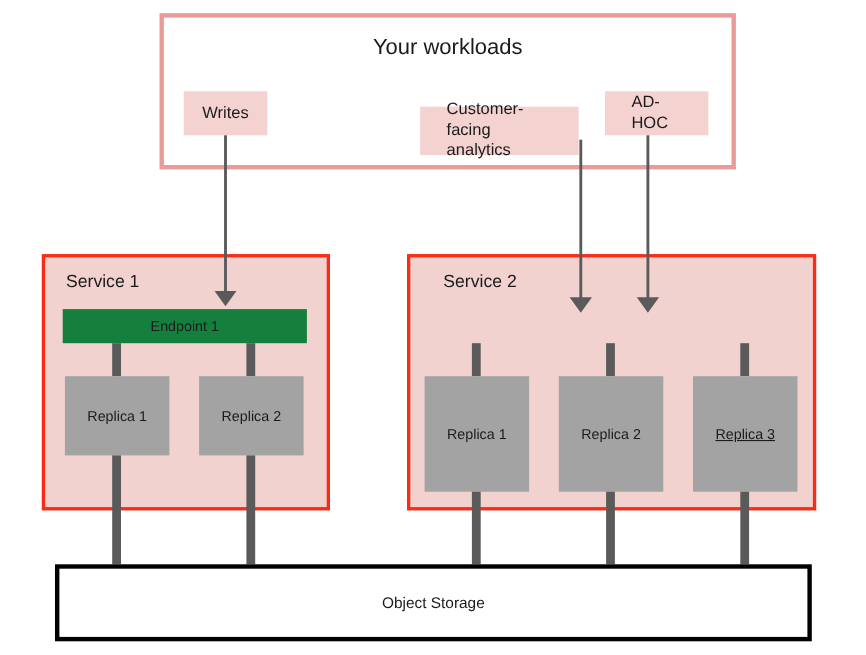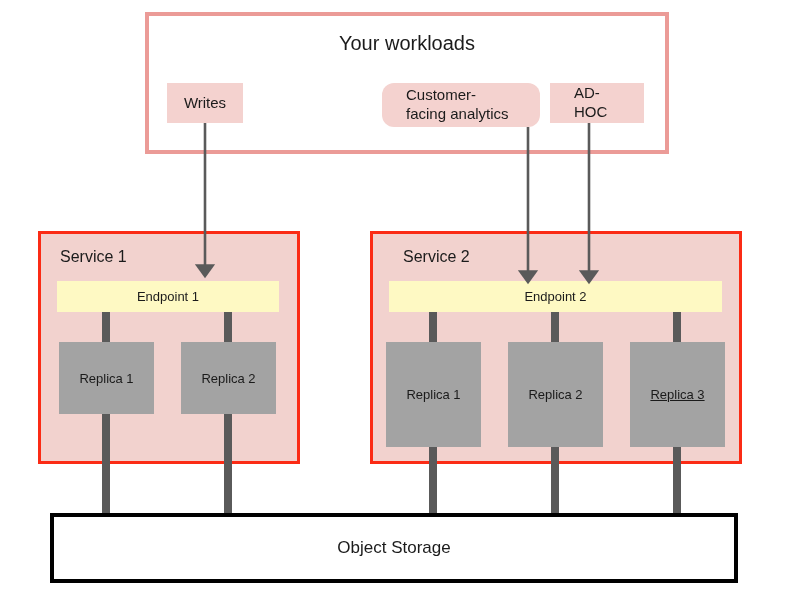--- a/index.html
+++ b/index.html
@@ -46,21 +46,21 @@
     font-size: 15px;
     display: flex;
     align-items: center;
     justify-content: center;
     text-align: left;
     line-height: 1.25;
     box-sizing: border-box;
     padding: 2px 24px;
   }
   .chip-writes   { left: 167px; top: 83px;  width: 76px; height: 40px; }
-  .chip-analytics{ left: 382px; top: 83px;  width: 158px; height: 44px; border-radius: 12px; }
+  .chip-analytics{ left: 382px; top: 97px;  width: 144px; height: 44px; }
   .chip-adhoc    { left: 550px; top: 83px;  width: 94px;  height: 40px; }
 
   
   .service-box {
     position: absolute;
     background: #f2d2ce;
     border: 3px solid #fb2b15;
     box-sizing: border-box;
   }
   .service-1 { left: 38px;  top: 231px; width: 262px; height: 233px; }
@@ -70,21 +70,21 @@
     position: absolute;
     font-size: 16px;
     color: #1b1b1b;
   }
   .service-1-label { left: 60px;  top: 248px; }
   .service-2-label { left: 403px; top: 248px; }
 
   
   .endpoint {
     position: absolute;
-    background: #fef9c3;
+    background: #15803d;
     color: #1b1b1b;
     font-size: 13px;
     display: flex;
     align-items: center;
     justify-content: center;
     box-sizing: border-box;
   }
   .endpoint-1 { left: 57px;  top: 281px; width: 222px; height: 31px; }
   .endpoint-2 { left: 389px; top: 281px; width: 333px; height: 31px; }
 
@@ -118,21 +118,21 @@
     left: 50px;
     top: 513px;
     width: 688px;
     height: 70px;
     border: 4px solid #000000;
     background: #ffffff;
     box-sizing: border-box;
     display: flex;
     align-items: center;
     justify-content: center;
-    font-size: 17px;
+    font-size: 14px;
     color: #1b1b1b;
   }
 
   
   .arrow-layer {
     position: absolute;
     left: 0;
     top: 0;
     width: 787px;
     height: 595px;
@@ -159,21 +159,20 @@
   <div class="bar" style="left:224px; top:312px; height:30px;"></div>
 
   <div class="replica s1-r1">Replica 1</div>
   <div class="replica s1-r2">Replica 2</div>
 
   <div class="bar" style="left:102px; top:414px; height:101px;"></div>
   <div class="bar" style="left:224px; top:414px; height:101px;"></div>
 
   <div class="service-box service-2"></div>
   <div class="service-label service-2-label">Service 2</div>
-  <div class="endpoint endpoint-2">Endpoint 2</div>
 
   <div class="bar" style="left:429px; top:312px; height:30px;"></div>
   <div class="bar" style="left:551px; top:312px; height:30px;"></div>
   <div class="bar" style="left:673px; top:312px; height:30px;"></div>
 
   <div class="replica s2-r1">Replica 1</div>
   <div class="replica s2-r2">Replica 2</div>
   <div class="replica s2-r3">Replica 3</div>
 
   <div class="bar" style="left:429px; top:447px; height:68px;"></div>

